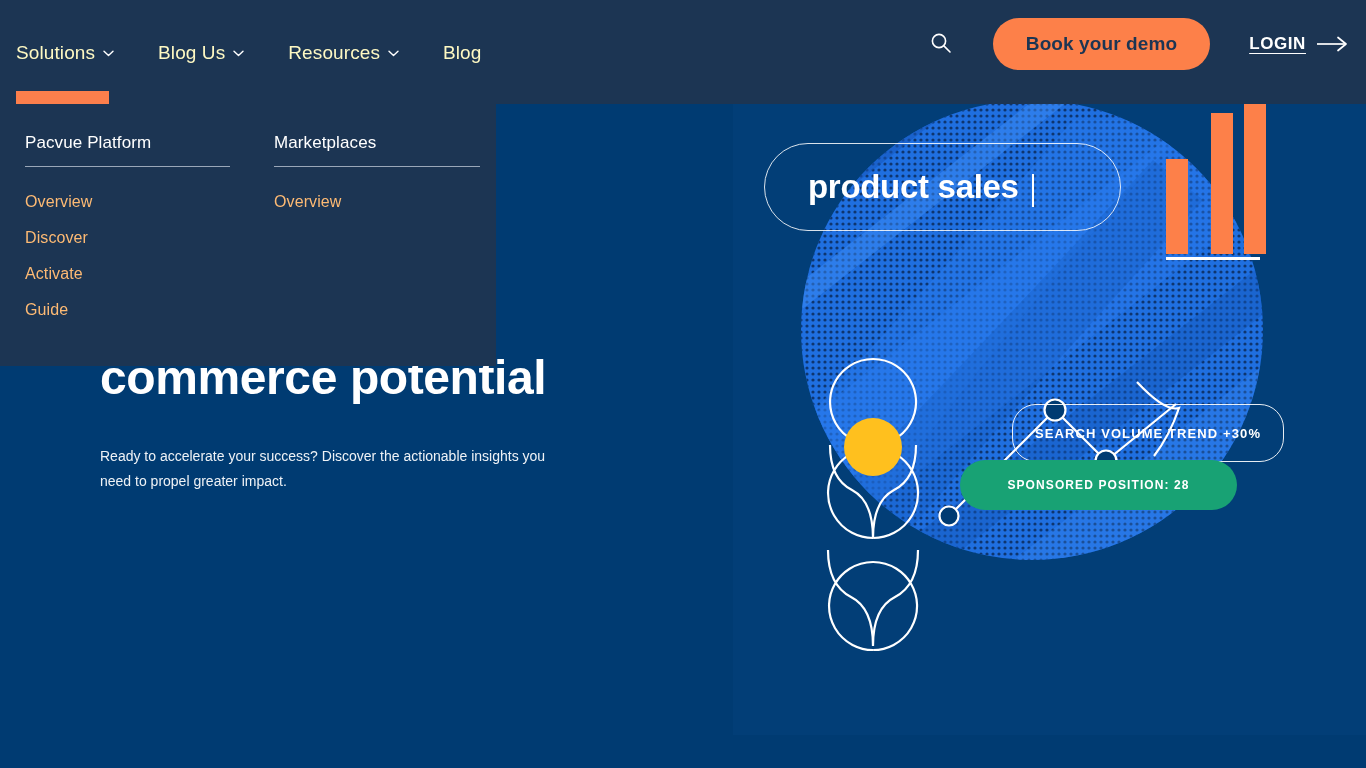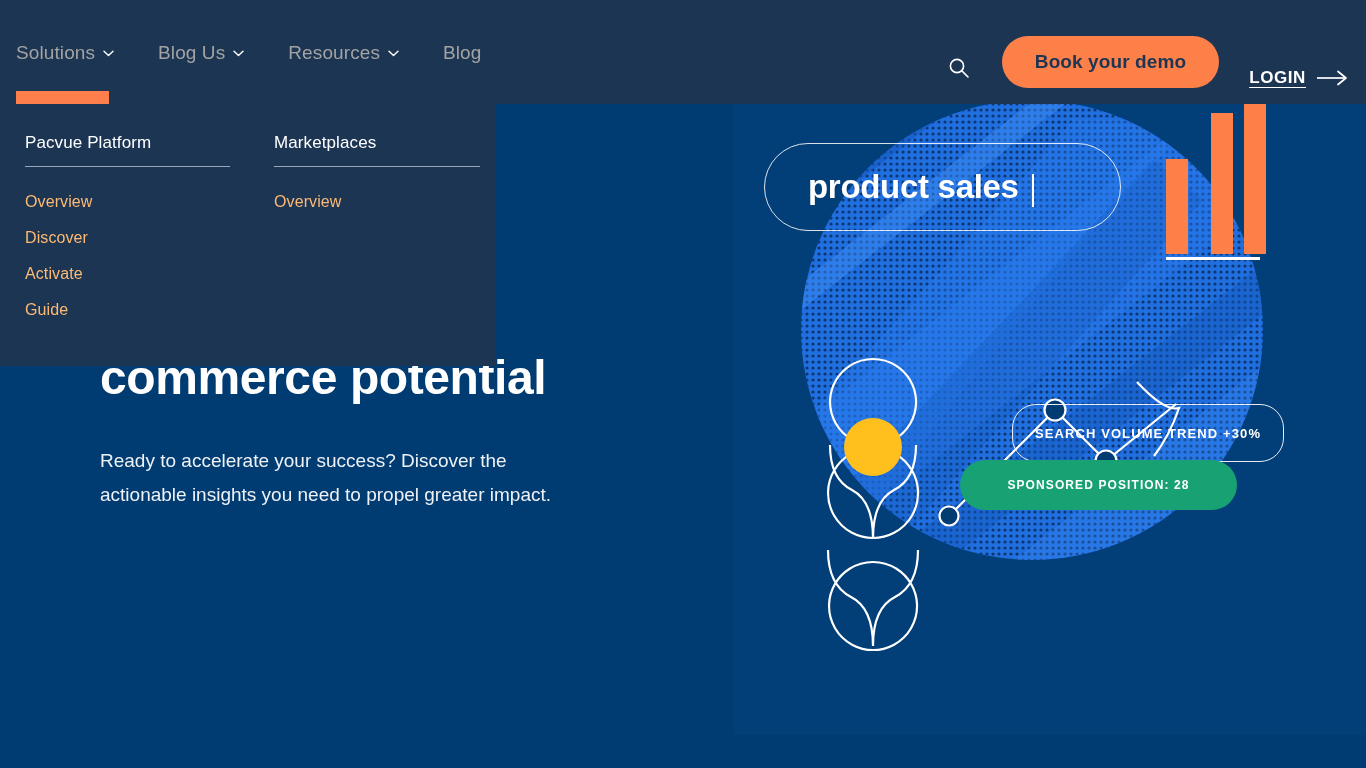--- a/index.html
+++ b/index.html
@@ -30,40 +30,40 @@
     position:absolute; left:0; top:0; width:1366px; height:104px;
     background:#1c3553;
     z-index:40;
   }
   .nav {
     position:absolute; left:16px; top:0; height:104px;
     display:flex; align-items:center; gap:0;
   }
   .nav-item {
     display:flex; align-items:center; gap:8px;
-    color:#a3a3a3; font-size:19px; line-height:1;
+    color:#fef9c3; font-size:19px; line-height:1;
     margin-right:44px; cursor:pointer; white-space:nowrap;
     letter-spacing:.1px;
   }
   .nav-item:last-child { margin-right:0; }
   .chev {
     width:11px; height:11px; position:relative; top:1px;
     display:inline-block;
   }
   .chev svg { display:block; }
 
   .nav-indicator {
     position:absolute; left:16px; top:91px;
     width:93px; height:13px; background:#fc7f4c;
     z-index:45;
   }
 
   .header-right {
     position:absolute; right:0; top:0; height:88px;
-    display:flex; align-items:flex-end; gap:5px;
+    display:flex; align-items:center; gap:14px;
     padding-right:18px;
   }
   .search-btn {
     width:38px; height:38px; display:flex; align-items:center; justify-content:center;
     cursor:pointer; background:none; border:none; margin-right:19px;
   }
   .demo-btn {
     height:52px; padding:0 33px;
     background:#fd8049; color:#1c3553;
     border:none; border-radius:26px;
@@ -108,21 +108,21 @@
     letter-spacing:.1px;
   }
 
   
   .hero-copy { position:absolute; left:100px; top:352px; width:500px; z-index:10; }
   .hero-title {
     color:#ffffff; font-size:48px; font-weight:bold;
     line-height:1.08; letter-spacing:-.4px; white-space:nowrap;
   }
   .hero-sub {
-    margin-top:40px; color:#eef2f6; font-size:19px; line-height:1.82;
+    margin-top:40px; color:#eef2f6; font-size:14px; line-height:1.82;
     width:460px;
   }
 
   
   .art { position:absolute; left:733px; top:0; width:633px; height:664px; z-index:5; }
 
   .search-pill {
     position:absolute; left:31px; top:143px;
     width:357px; height:88px;
     border:1.5px solid rgba(255,255,255,.85);

